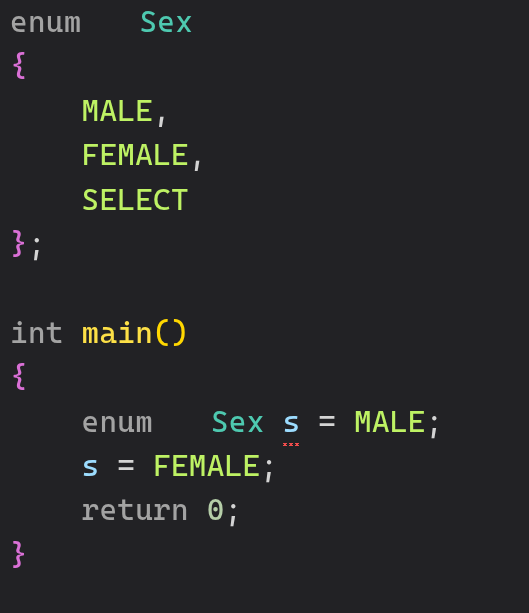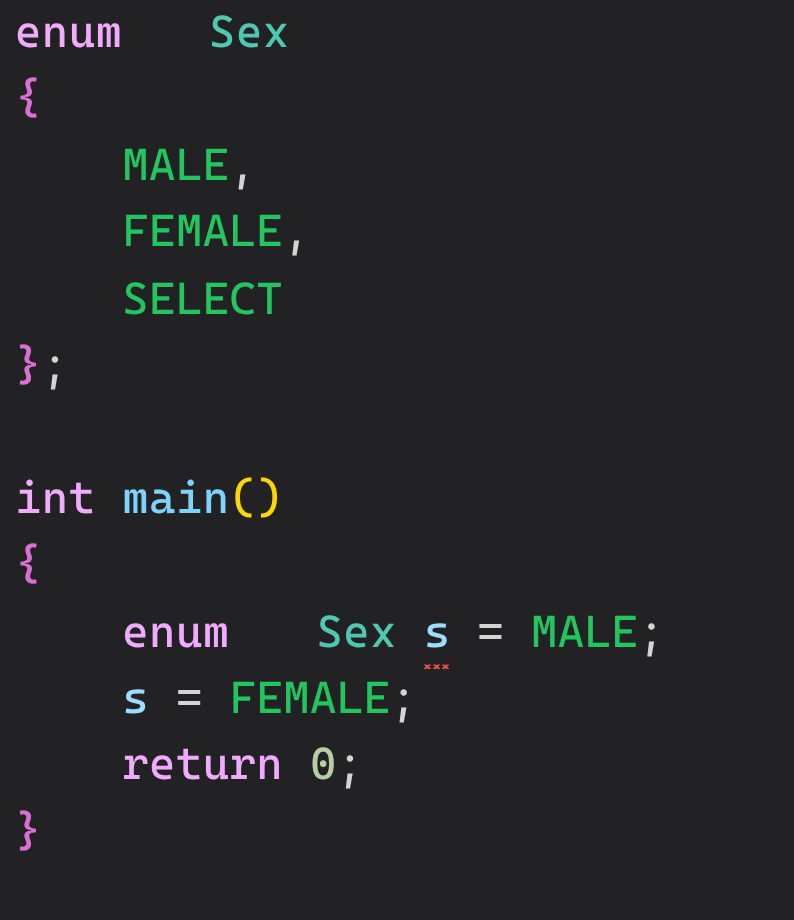--- a/index.html
+++ b/index.html
@@ -12,24 +12,24 @@
   }
   .editor {
     font-family: "Cascadia Code", "Fira Code", Consolas, "Courier New", monospace;
     font-size: 30px;
     line-height: 1.48;
     color: #d4d4d4;
     padding: 0px 10px 0px 10px;
     white-space: pre;
     letter-spacing: 0.3px;
   }
-  .tok-keyword   { color: #f0abfc; text-align: center; }  
+  .tok-keyword   { color: #a3a3a3; text-align: center; }  
   .tok-type      { color: #4ec9b0; margin-left: 40px; }  
-  .tok-func      { color: #7dd3fc; }  
-  .tok-const     { color: #22c55e; margin-top: 24px; }  
+  .tok-func      { color: #fde047; }  
+  .tok-const     { color: #bef264; margin-top: 24px; }  
   .tok-var       { color: #9cdcfe; }  
   .tok-num       { color: #b5cea8; }  
   .tok-paren     { color: #ffd700; }  
   .tok-brace     { color: #da70d6; }  
   .tok-punct     { color: #d4d4d4; }  
   .squiggle {
     position: relative;
     display: inline-block;
   }
   .squiggle::after {

